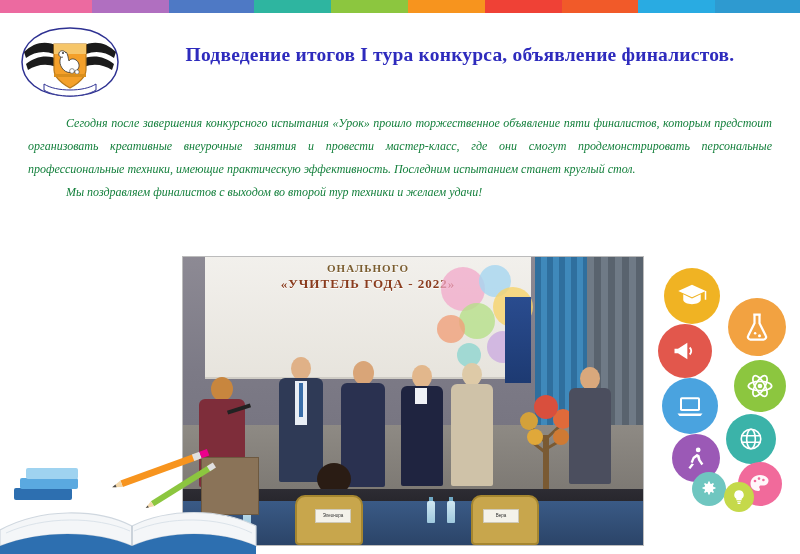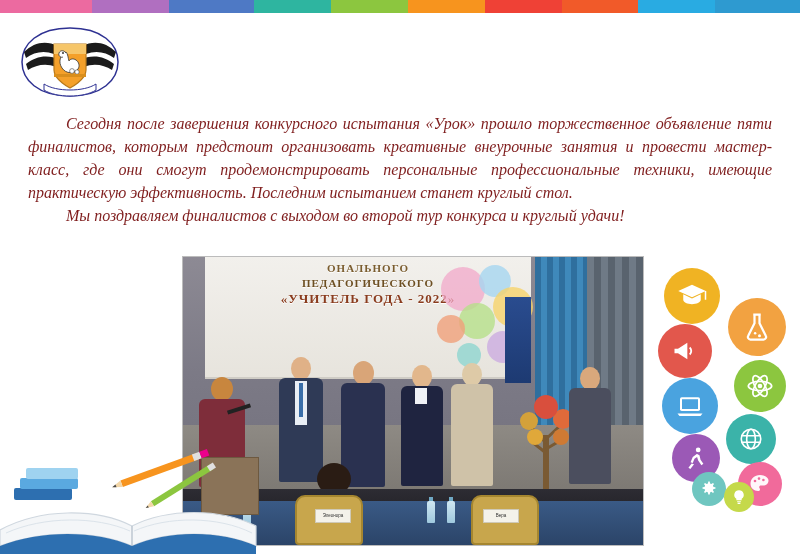--- a/index.html
+++ b/index.html
@@ -65,23 +65,23 @@
   }
 
   
   .body-text {
     position: absolute;
     left: 28px;
     top: 112px;
     width: 744px;
     font-family: "Liberation Serif", serif;
     font-style: italic;
-    font-size: 16px;
+    font-size: 12px;
     line-height: 23px;
-    color: #7f1d1d;
+    color: #15803d;
     text-align: justify;
   }
   .body-text p {
     margin: 0 0 0 0;
     text-indent: 38px;
     text-align: justify;
   }
   .body-text p.last {
     text-align: left;
   }
@@ -248,33 +248,33 @@
       <circle cx="49" cy="31" r="0.9" fill="#222"></circle>
 
       <circle cx="58" cy="49" r="2.4" fill="#fff" stroke="#444" stroke-width="0.6"></circle>
       <circle cx="63" cy="50" r="2.2" fill="#fff" stroke="#444" stroke-width="0.6"></circle>
       <rect x="40" y="52" width="32" height="3" fill="#d98e1c"></rect>
 
       <path d="M30 62 C42 70 70 70 82 62 L82 68 C70 76 42 76 30 68 Z" fill="#ffffff" stroke="#2e3192" stroke-width="1"></path>
     </svg>
   </div>
 
+  <div class="title">Подведение итогов I тура конкурса, объявление финалистов.</div>
 
   <div class="body-text">
     <p>Сегодня после завершения конкурсного испытания «Урок» прошло торжественное объявление пяти финалистов, которым предстоит организовать креативные внеурочные занятия и провести мастер-класс, где они смогут продемонстрировать персональные профессиональные техники, имеющие практическую эффективность. Последним испытанием станет круглый стол.</p>
-    <p class="last">Мы поздравляем финалистов с выходом во  второй тур конкурса и круглый удачи!</p>
+    <p class="last">Мы поздравляем финалистов с выходом во  второй тур техники и желаем удачи!</p>
   </div>
 
   <div class="photo">
     <div class="ph ph-wall"></div>
 
     <div class="ph ph-screen">
       <div class="ph-screen-txt">
         <div>ОНАЛЬНОГО</div>
-        <div class="l2">ПЕДАГОГИЧЕСКОГО</div>
         <div class="l5">«УЧИТЕЛЬ ГОДА - 2022»</div>
       </div>
     </div>
 
     <svg class="ph ph-bubbles" viewBox="0 0 110 118">
       <circle cx="30" cy="30" r="22" fill="#f2a8c9" opacity="0.75"></circle>
       <circle cx="62" cy="22" r="16" fill="#a6d6f0" opacity="0.8"></circle>
       <circle cx="80" cy="48" r="20" fill="#f6d36b" opacity="0.8"></circle>
       <circle cx="44" cy="62" r="18" fill="#b7e08a" opacity="0.8"></circle>
       <circle cx="18" cy="70" r="14" fill="#f0a07a" opacity="0.8"></circle>

